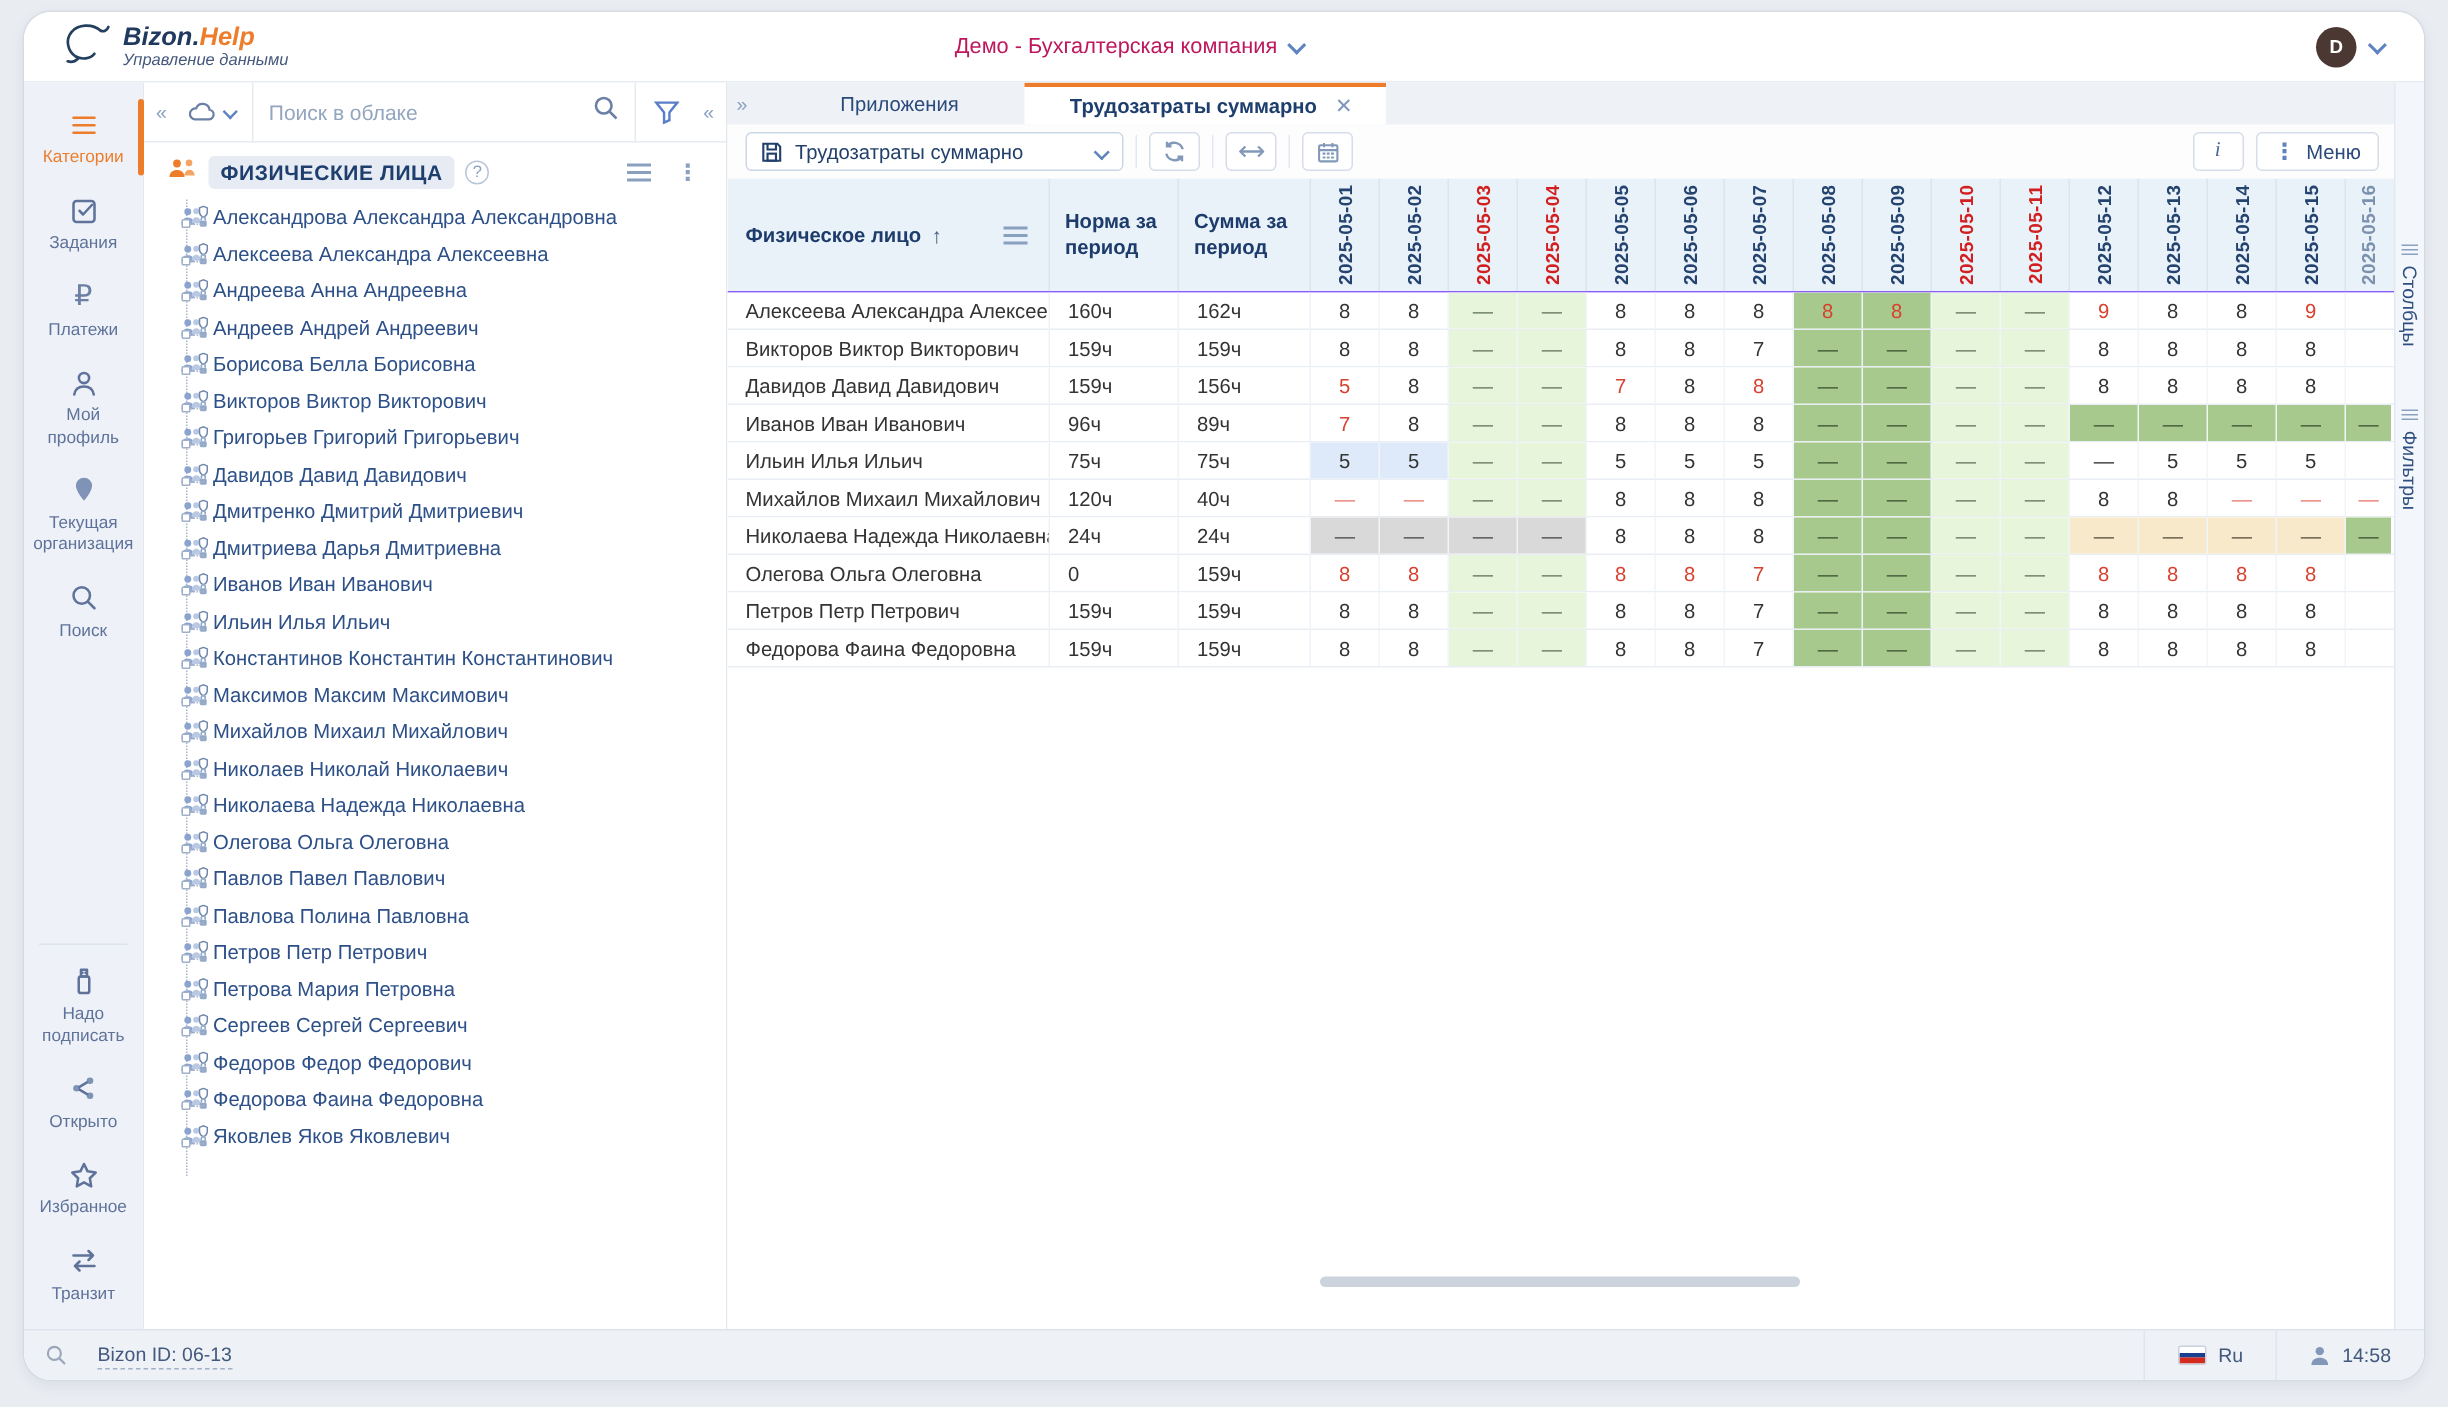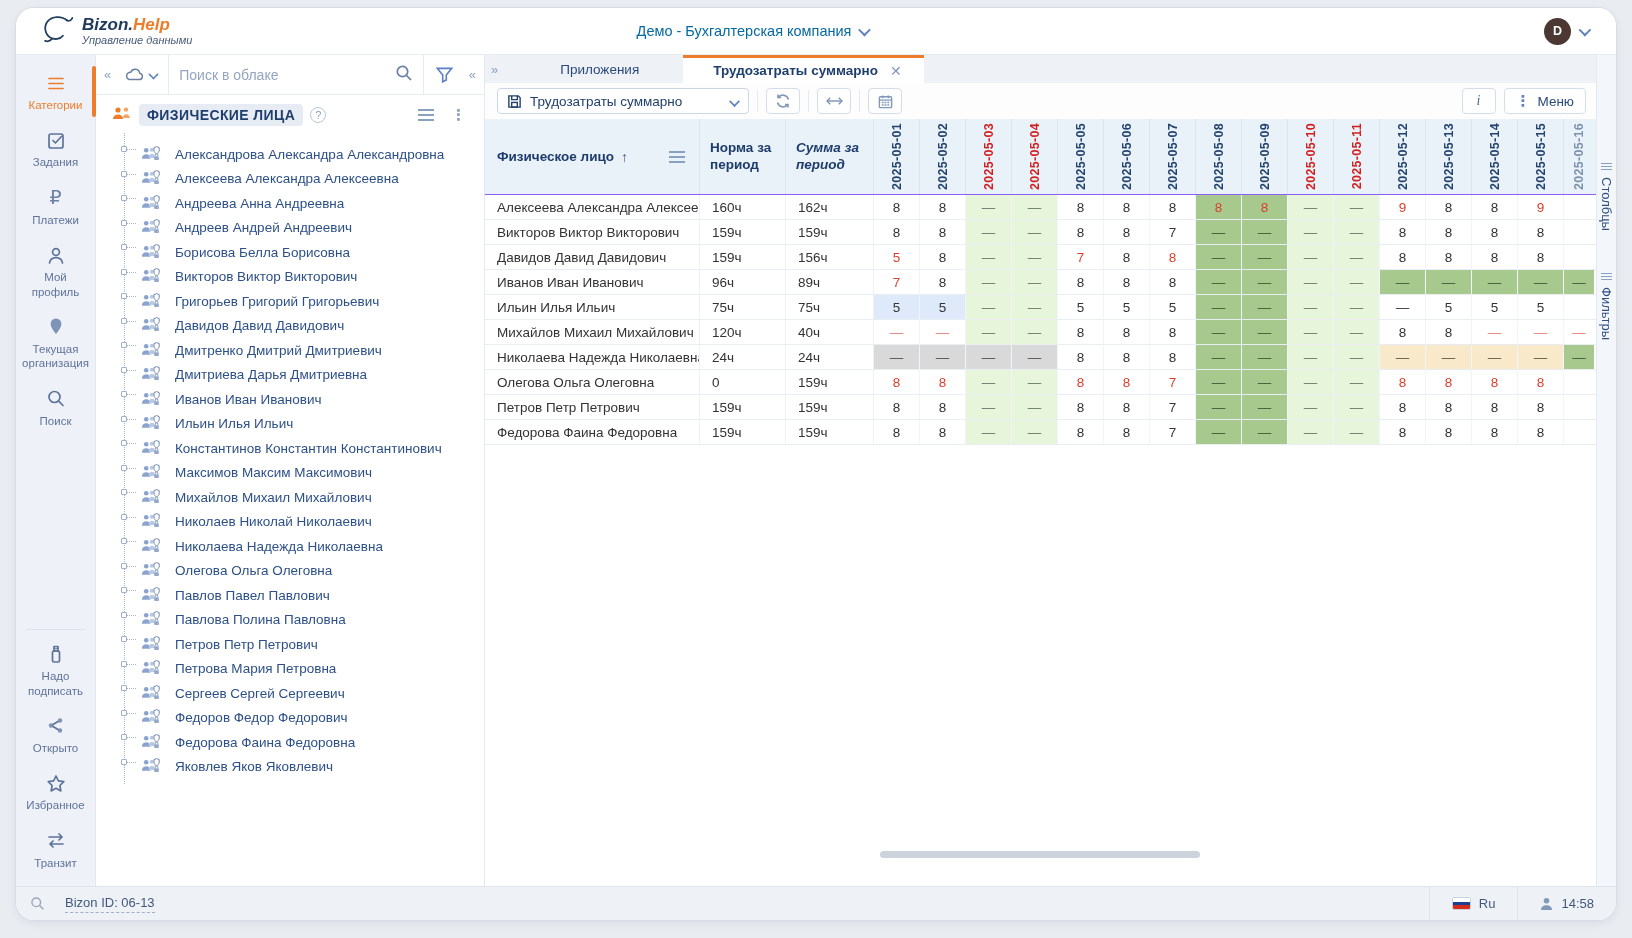--- a/index.html
+++ b/index.html
@@ -7,21 +7,21 @@
   .window { position:absolute; left:16px; top:8px; width:1600px; height:912px; background:#fff;
             border-radius:18px; overflow:hidden; box-shadow:0 0 0 1px #d7dce4, 0 3px 10px rgba(40,60,90,.08);
             display:flex; flex-direction:column; }
 
   
   .app-header { flex:0 0 47px; background:#fff; border-bottom:1px solid #e7ebf2; position:relative; display:flex; align-items:center; }
   .logo { display:flex; align-items:center; gap:8px; margin-left:24px;font-style:italic; }
   .logo-text .l1 { font-size:17px; font-weight:bold; color:#20395e; line-height:1.05; }
   .logo-text .l1 b { color:var(--accent,#ED7D2B); }
   .logo-text .l2 { font-size:11px; color:#45597c; }
-  .org-title { position:absolute; left:46%; transform:translateX(-50%); font-size:14.5px; color:#0369a1; display:flex; align-items:center; gap:7px; cursor:pointer; }
+  .org-title { position:absolute; left:46%; transform:translateX(-50%); font-size:14.5px; color:#be185d; display:flex; align-items:center; gap:7px; cursor:pointer; }
   .chev { width:9px; height:9px; border-right:2px solid #5f83c0; border-bottom:2px solid #5f83c0; transform:rotate(45deg) translateY(-2px); display:inline-block; }
   .avatar-wrap { position:absolute; right:28px; display:flex; align-items:center; gap:8px; }
   .avatar { width:27px; height:27px; border-radius:50%; background:var(--avatar,#4B3832); color:#fff; font-size:12.5px; font-weight:bold; display:flex; align-items:center; justify-content:center; }
 
   
   .body-row { flex:1; display:flex; min-height:0; }
 
   
   .sidebar { flex:0 0 79px; background:#eef2f8; display:flex; flex-direction:column; align-items:stretch; padding:8px 0 8px 0; }
   .nav-item { position:relative; padding:9px 3px 8px; display:flex; flex-direction:column; align-items:center; gap:4px;
@@ -46,21 +46,21 @@
   .funnel-btn { padding:0 12px; height:100%; display:flex; align-items:center; border-left:1px solid #e6eaf1; cursor:pointer; }
   .tree-header { flex:0 0 36px; display:flex; align-items:center; gap:7px; padding:6px 12px 2px 16px; }
   .tree-title { background:#e7ecf4; border-radius:4px; padding:3px 8px; font-size:14px; font-weight:bold; letter-spacing:.4px; color:#1e3e6e; }
   .help-badge { width:16px; height:16px; border:1px solid #b9c6d8; border-radius:50%; color:#8aa0bf; font-size:11px; display:flex; align-items:center; justify-content:center; cursor:pointer; }
   .tree-header .sp { flex:1; }
   .icon-lines { display:inline-flex; flex-direction:column; gap:3px; cursor:pointer; padding:4px; }
   .icon-lines i { width:16px; border-top:2px solid #8aa0bf; }
   .dots-v { color:#8aa0bf; font-size:15px; letter-spacing:0; cursor:pointer; padding:2px 6px; font-weight:bold; }
   .tree-list { flex:1; position:relative; padding-top:6px; overflow:hidden; }
   .tree-list::before { content:""; position:absolute; left:28px; top:2px; height:651px; border-left:1px dotted #a9b4c7; }
-  .tree-item { position:relative; height:24.5px; display:flex; align-items:flex-end; gap:15px; padding-left:45px; cursor:pointer; }
+  .tree-item { position:relative; height:24.5px; display:flex; align-items:flex-start; gap:3px; padding-left:24px; cursor:pointer; }
   .tree-item::before { content:""; position:absolute; left:28px; width:12px; top:50%; border-top:1px dotted #a9b4c7; }
   .tree-item .node { position:absolute; left:25px; top:calc(50% - 3px); width:6px; height:6px; background:#fff; border:1px solid #9fb0c8; border-radius:1px; }
   .tree-label { font-size:13.5px; color:#2d5088; white-space:nowrap; }
   .tree-icon { display:flex; }
 
   
   .main { flex:1; display:flex; min-width:0; background:#eef2f7; }
   .main-center { flex:1; display:flex; flex-direction:column; min-width:0; }
   .right-strip { flex:0 0 20px; background:#f3f6fa; border-left:1px solid #e3e9f1; display:flex; flex-direction:column; align-items:center; padding-top:108px; gap:42px; }
   .side-tab { display:flex; flex-direction:column; align-items:center; gap:7px; cursor:pointer; }
@@ -84,21 +84,21 @@
   .info-btn { width:30px; font-family:"Liberation Serif",serif; font-style:italic; color:#4a6a9a; }
 
   
   .table-wrap { flex:1; background:#fff; position:relative; overflow:hidden; display:flex; flex-direction:column; }
   .grid-header { display:flex; flex:0 0 76px; background:#e9f1f9; border-bottom:1px solid #8b5cf6; }
   .hc { border-right:1px solid #dbe5f0; color:#1d3c6b; font-weight:bold; font-size:13.5px; display:flex; align-items:center; }
   .hc-name { width:215px; padding:0 10px 0 12px; gap:7px; }
   .hc-name .sp { flex:1; }
   .hc-name .sort { color:#44597e; font-weight:normal; font-size:14px; }
   .hc-norm { width:86px; padding:0 10px; line-height:1.25; }
-  .hc-sum  { width:88px; padding:0 10px; line-height:1.25;font-style:italic; }
+  .hc-sum  { width:88px; padding:0 10px; line-height:1.25; }
   .hc-day { width:46px; justify-content:center; cursor:pointer; }
   .hc-day span { writing-mode:vertical-rl; transform:rotate(180deg); font-size:12.5px; letter-spacing:.3px; color:#24436f; }
   .hc-day.weekend span { color:var(--wkred,#D21F1F); }
   .hc-day.cut { width:30px; overflow:hidden; border-right:none; opacity:.55; }
 
   .grid-body { flex:1; overflow:hidden; }
   .row { display:flex; height:25px; border-bottom:1px solid #e9eef4; background:#fff; }
   .cell { display:flex; align-items:center; font-size:13.5px; color:#333; }
   .c-name { width:215px; padding:0 10px 0 12px; border-right:1px solid #eef2f7; white-space:nowrap; overflow:hidden; }
   .c-norm { width:86px;  padding:0 12px; border-right:1px solid #eef2f7; }

